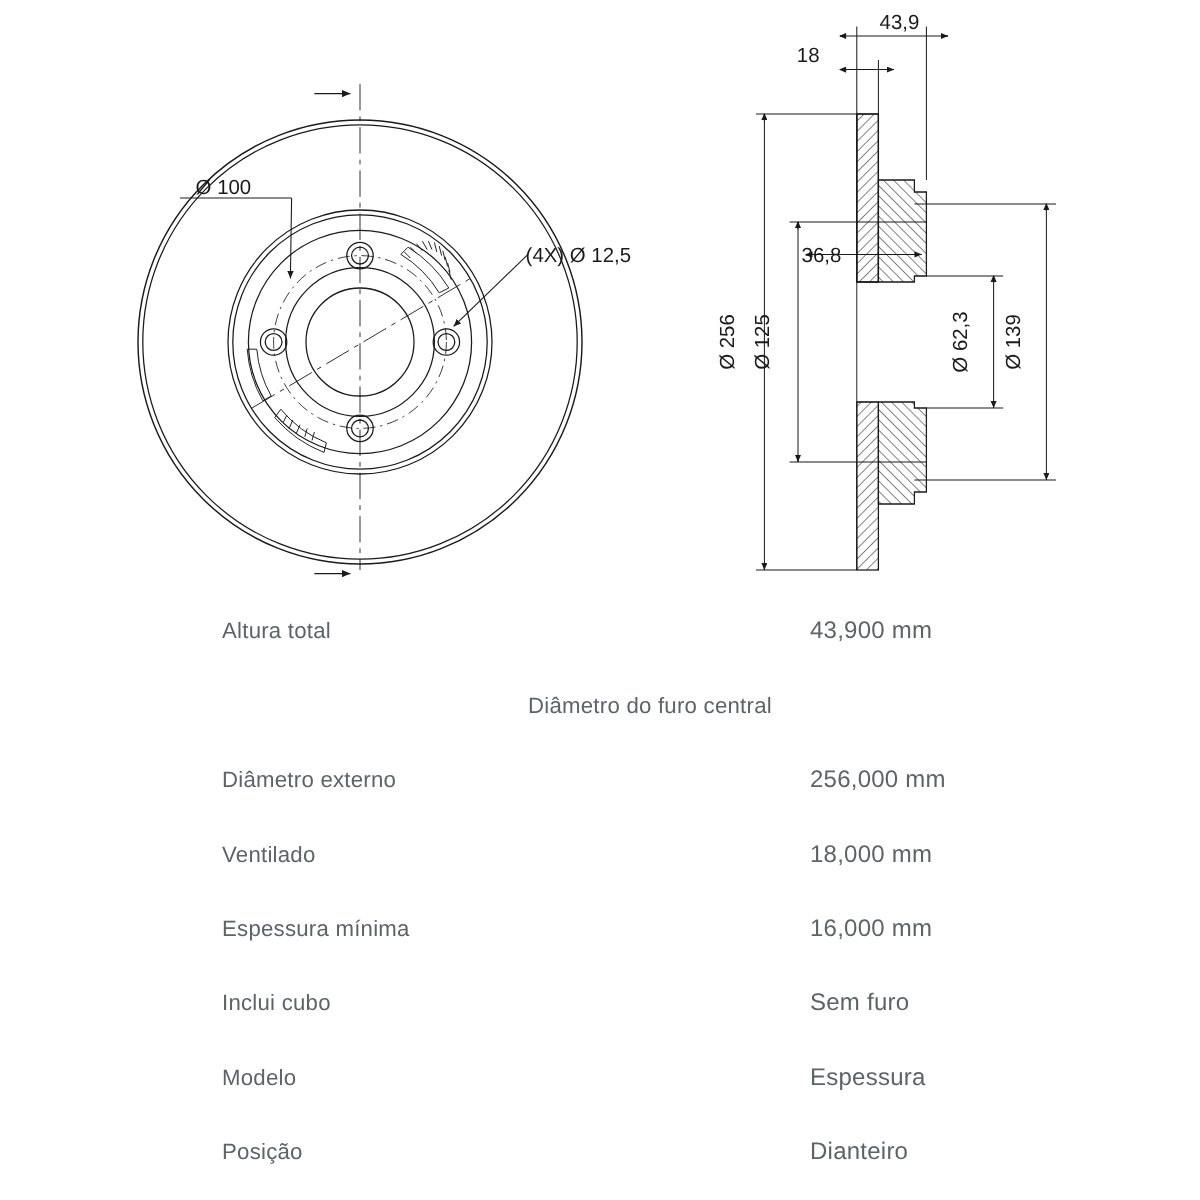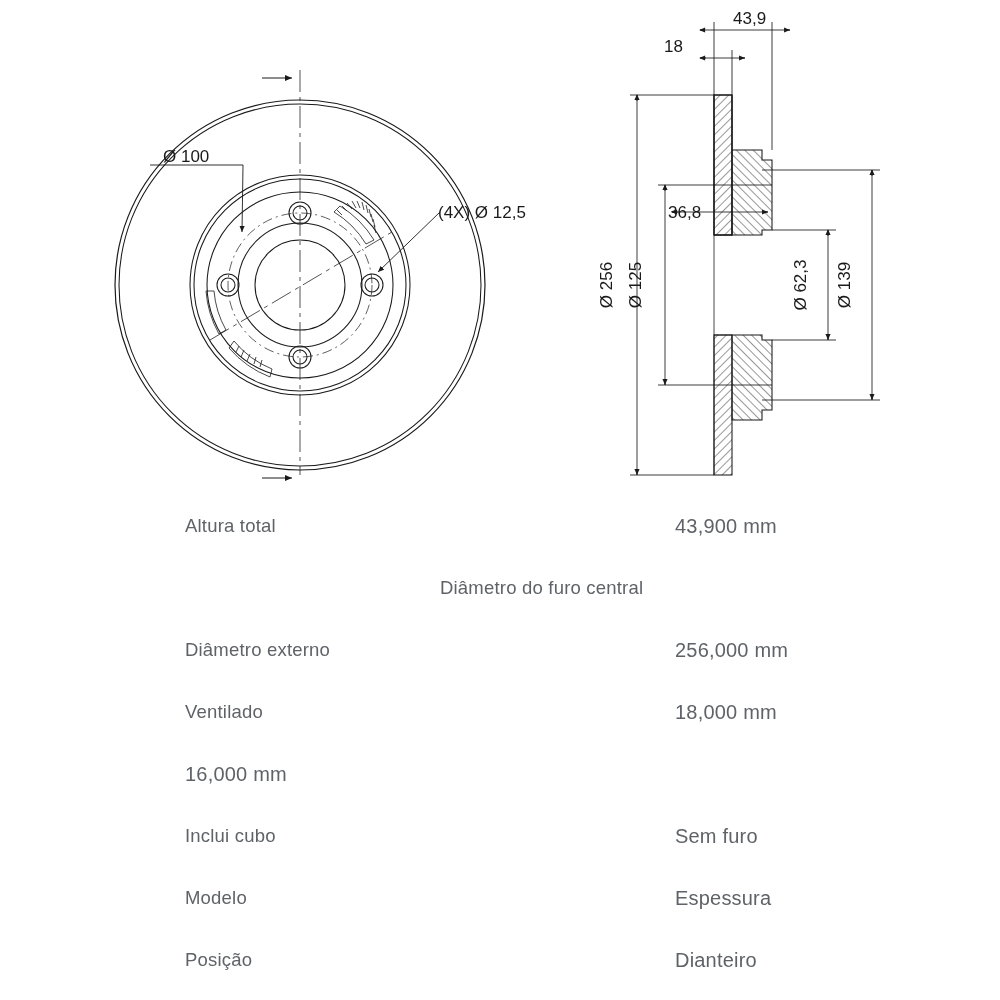--- a/index.html
+++ b/index.html
@@ -280,20 +280,21 @@
       <div class="spec-label">Diâmetro externo</div>
       <div class="spec-value">256,000 mm</div>
     </div>
 
     <div class="spec-row">
       <div class="spec-label">Ventilado</div>
       <div class="spec-value">18,000 mm</div>
     </div>
 
     <div class="spec-row">
+      <div class="spec-label">Espessura mínima</div>
       <div class="spec-value">16,000 mm</div>
     </div>
 
     <div class="spec-row">
       <div class="spec-label">Inclui cubo</div>
       <div class="spec-value">Sem furo</div>
     </div>
 
     <div class="spec-row">
       <div class="spec-label">Modelo</div>

